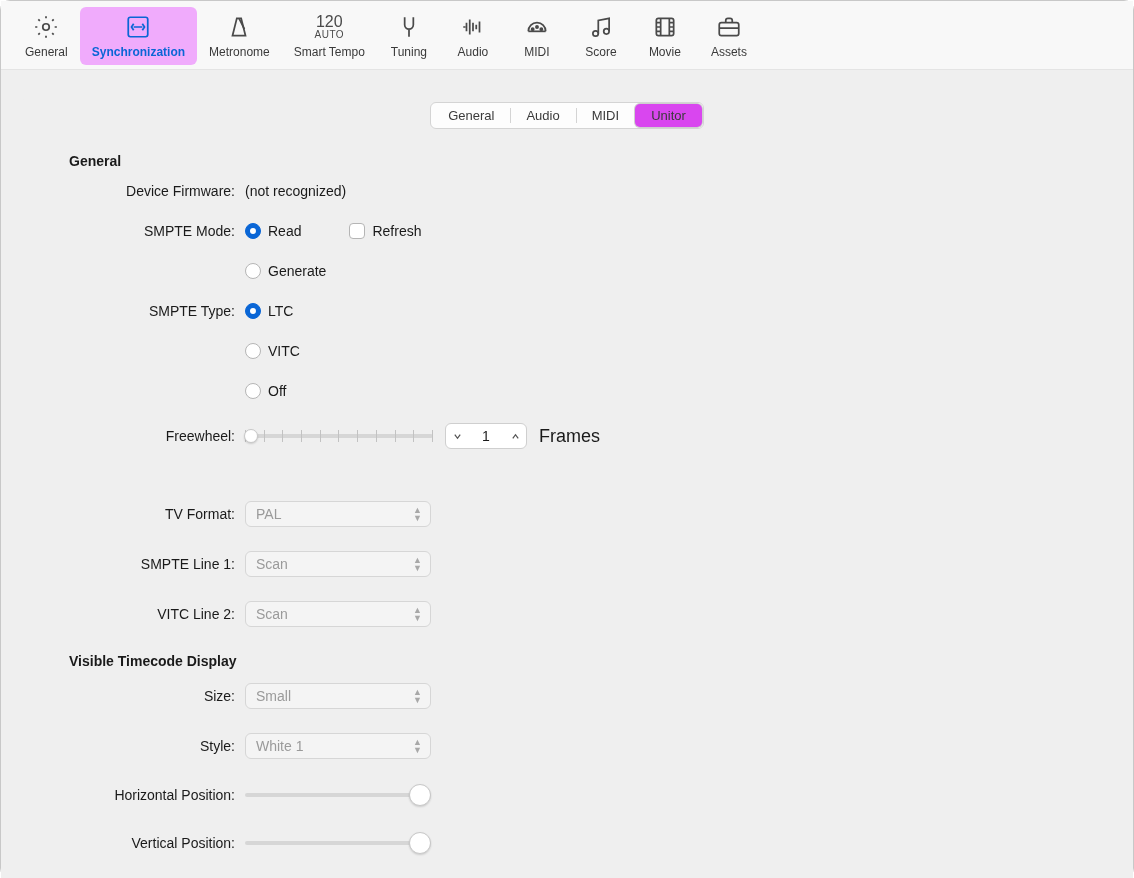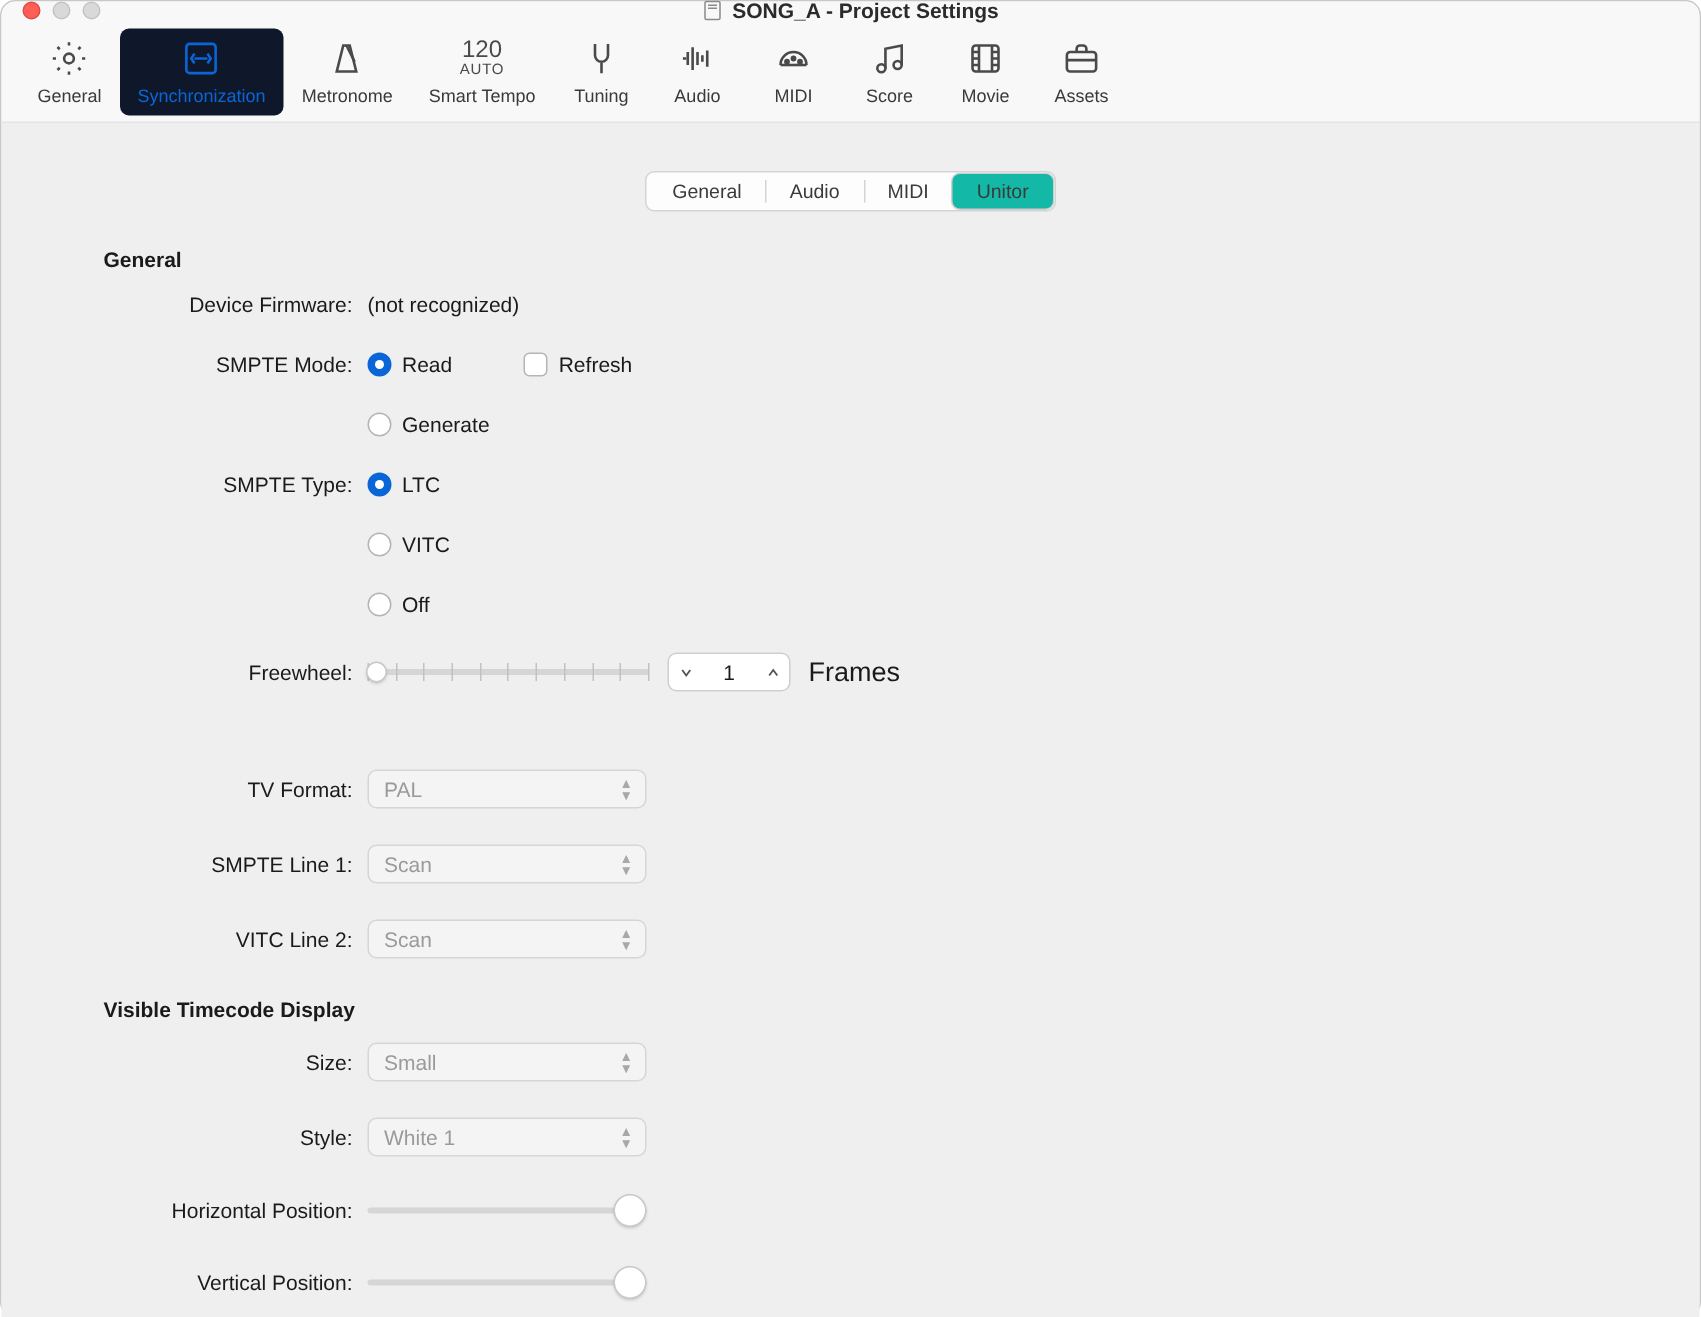--- a/index.html
+++ b/index.html
@@ -71,21 +71,22 @@
   .tb-item {
     display: flex;
     flex-direction: column;
     align-items: center;
     padding: 4px 12px 6px;
     border-radius: 6px;
     cursor: default;
     min-width: 64px;
   }
   .tb-item.selected {
-    background: #0f172a;
+    background: #f0abfc;
+    font-weight: bold;
   }
   .tb-icon {
     width: 32px; height: 32px;
     display: flex;
     align-items: center;
     justify-content: center;
     color: #4a4a4a;
   }
   .tb-item.selected .tb-icon { color: #0a66d6; }
   .tb-item.selected .tb-label { color: #0a66d6; }
@@ -131,21 +132,21 @@
     position: relative;
   }
   .seg-item + .seg-item::before {
     content: "";
     position: absolute;
     left: 0; top: 4px; bottom: 4px;
     width: 1px;
     background: #d4d4d4;
   }
   .seg-item.active {
-    background: #14b8a6;
+    background: #d946ef;
     box-shadow: 0 0 0 1px #cfcfcf, 0 1px 2px rgba(0,0,0,0.1);
     font-weight: 500;
   }
   .seg-item.active::before { display: none; }
 
   .section-title {
     font-weight: 700;
     font-size: 14px;
     color: #1a1a1a;
     margin: 12px 0 14px 26px;
@@ -269,37 +270,20 @@
     gap: 1px;
   }
 
   .row-space { height: 4px; }
 </style>
 </head>
 <body>
 
 <div class="window">
 
-  <div class="titlebar">
-    <div class="traffic-lights">
-      <div class="tl red"></div>
-      <div class="tl yel"></div>
-      <div class="tl grn"></div>
-    </div>
-    <div class="title">
-      <span class="title-icon">
-        <svg width="12" height="14" viewBox="0 0 12 14">
-            <rect x="1" y="1" width="10" height="12" rx="1" fill="none" stroke="#8a8a8a" stroke-width="1"></rect>
-            <rect x="3" y="3" width="6" height="1" fill="#8a8a8a"></rect>
-            <rect x="3" y="5" width="6" height="1" fill="#8a8a8a"></rect>
-          </svg>
-      </span>
-      <span>SONG_A - Project Settings</span>
-    </div>
-  </div>
 
   <div class="toolbar">
     <div class="tb-item">
       <span class="tb-icon">
         <svg width="26" height="26" viewBox="0 0 24 24" fill="none" stroke="currentColor" stroke-width="1.6">
             <circle cx="12" cy="12" r="3"></circle>
             <path d="M12 2v2M12 20v2M4.9 4.9l1.4 1.4M17.7 17.7l1.4 1.4M2 12h2M20 12h2M4.9 19.1l1.4-1.4M17.7 6.3l1.4-1.4"></path>
           </svg>
       </span>
       <span class="tb-label">General</span>

